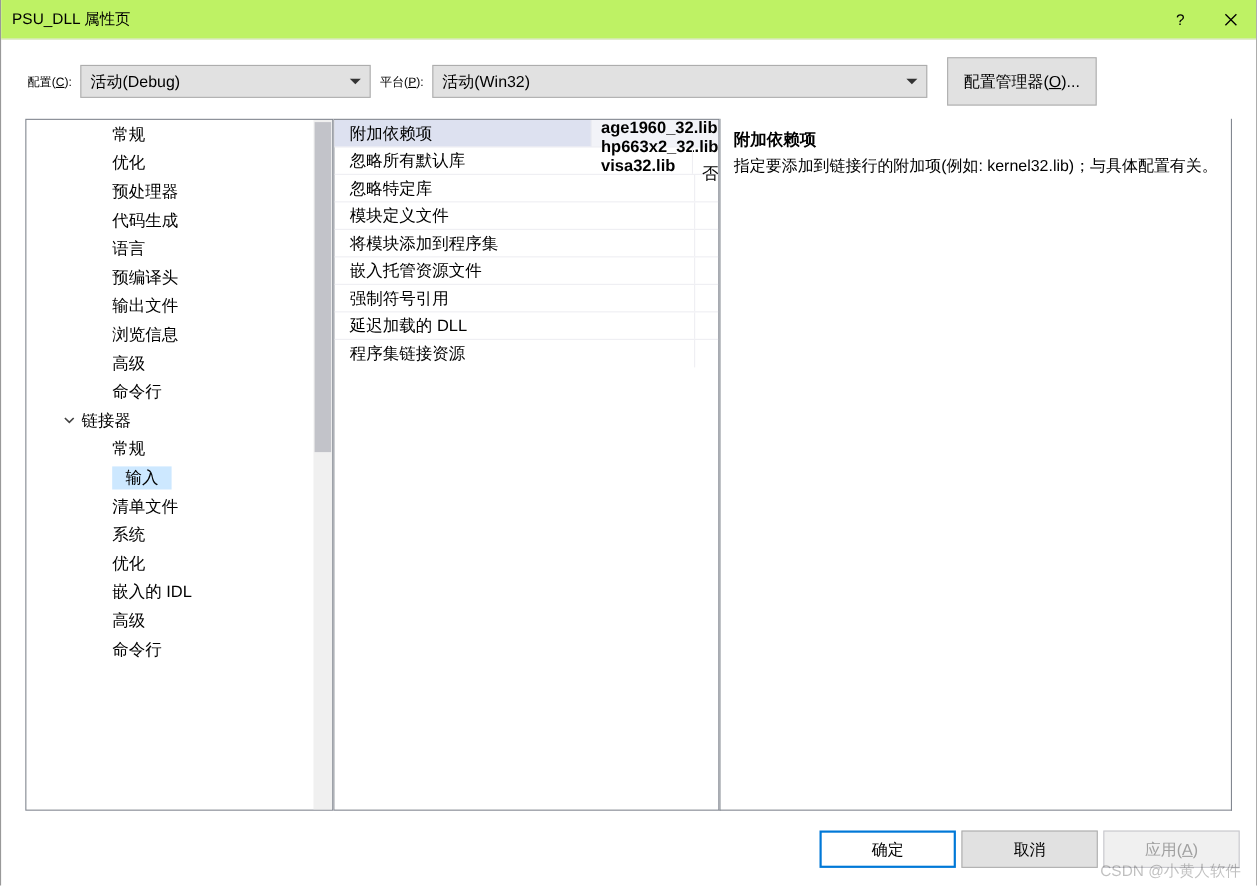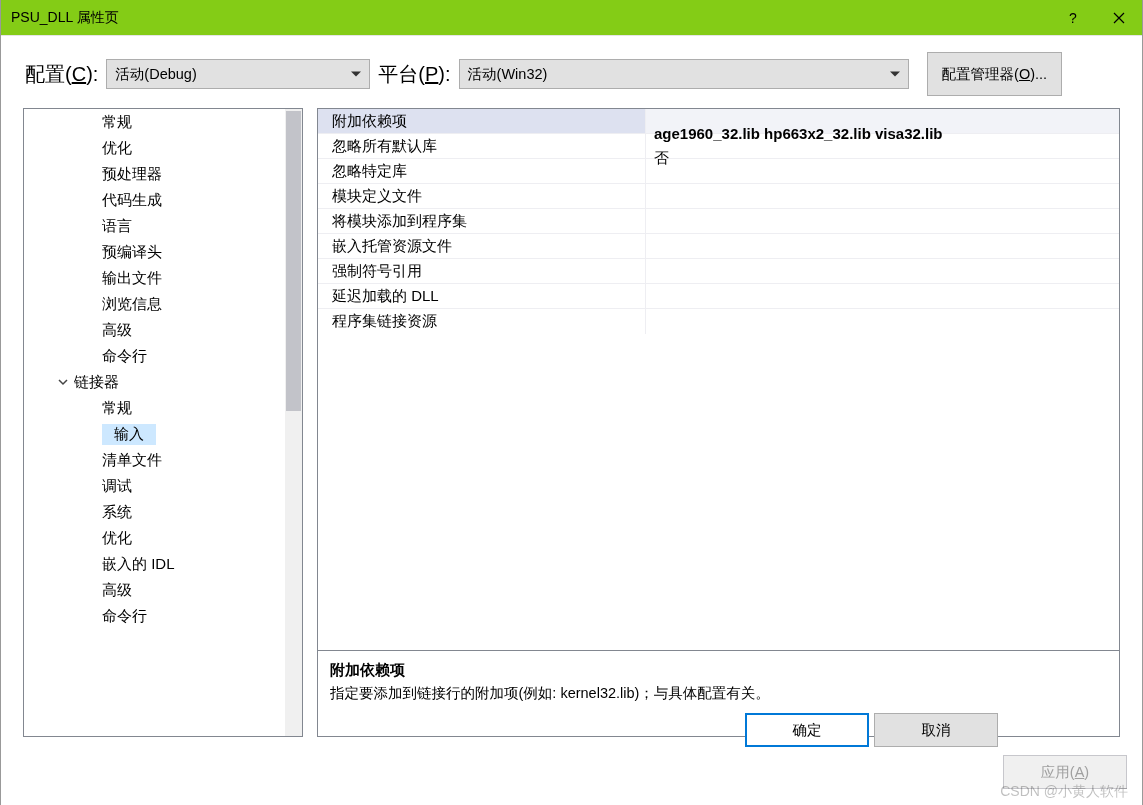--- a/index.html
+++ b/index.html
@@ -15,39 +15,39 @@
     position: relative;
     border-left: 1px solid #999;
     border-right: 1px solid #999;
   }
   
   .titlebar {
     height: 36px;
     display: flex;
     align-items: center;
     padding: 0 0 0 10px;
-    background: #84cc16;
+    background: #bef264;
     border-bottom: 1px solid #e5e5e5;
   }
   .titlebar .title { flex: 1; font-size: 14px; color: #000; }
   .titlebar .ctrl {
     width: 46px; height: 36px;
     display: flex; align-items: center; justify-content: center;
     font-size: 14px; color: #000;
   }
   .titlebar .help-icon { font-family: Arial, sans-serif; }
   .titlebar .close-x svg { width: 12px; height: 12px; }
   
   .configbar {
     display: flex;
     align-items: center;
     padding: 16px 20px 14px 24px;
     gap: 8px;
   }
-  .configbar .lbl { white-space: nowrap; font-size: 20px; }
+  .configbar .lbl { white-space: nowrap; font-size: 11px; }
   .combo {
     position: relative;
     border: 1px solid #adadad;
     background: #e1e1e1;
     height: 30px;
     display: flex; align-items: center;
     padding: 0 28px 0 8px;
     font-size: 14.5px;
   }
   .combo.config { width: 264px; }
@@ -67,21 +67,21 @@
     height: 44px;
     padding: 0 14px;
     display: inline-flex; align-items: center; justify-content: center;
     font-size: 14.5px;
     white-space: nowrap;
   }
   
   .mainarea {
     position: absolute;
     left: 22px; right: 22px; top: 108px; bottom: 68px;
-    display: flex; gap: 14px;
+    display: flex; 
   }
   .treepane {
     width: 280px;
     border: 1px solid #828790;
     background: #fff;
     position: relative;
     overflow: hidden;
   }
   .tree-scroll {
     position: absolute; left:0; top:0; right:17px; bottom:0;
@@ -104,21 +104,21 @@
   }
   .tree-node.level1 { padding-left: 50px; }
   .tree-node.level1 .expander {
     width: 14px; height: 14px; margin-left: -18px; margin-right: 4px;
     display: inline-flex; align-items: center; justify-content: center;
   }
   .tree-node.level1 .expander svg { width: 10px; height: 10px; }
   .tree-node.selected .label-span { background: #cde8ff; padding: 1px 12px; }
   .rightpane {
     flex: 1;
-    display: flex; flex-direction: column;
+    display: flex; flex-direction: row;
   }
   .propgrid {
     flex: 1;
     border: 1px solid #828790;
     background: #fff;
     overflow: hidden;
   }
   .prop-row {
     display: flex;
     height: 25px;
@@ -152,21 +152,21 @@
   .desc-text { font-size: 14.5px; color: #000; }
   
   .footer {
     position: absolute;
     left: 0; right: 0; bottom: 0;
     padding: 12px 15px 16px 0;
     display: flex; justify-content: flex-end; gap: 5px;
   }
   .footer .btn { width: 124px; height: 34px; }
   .footer .btn.primary { border: 2px solid #0078d7; background: #fff; }
-  .footer .btn.disabled { color: #a0a0a0; border-color: #c7c7cc; background: #f0f0f0; margin-top: 42px;}
+  .footer .btn.disabled { color: #a0a0a0; border-color: #c7c7cc; background: #f0f0f0;}
   .watermark {
     position: absolute; right: 14px; bottom: 4px;
     font-size: 14px; color: rgba(0,0,0,0.25);
     pointer-events: none;
   }
   .underline-accel { text-decoration: underline; }
 </style>
 </head>
 <body>
 
@@ -239,23 +239,20 @@
         <div class="tree-node">
           <span class="label-span">常规</span>
         </div>
         <div class="tree-node selected">
           <span class="label-span">输入</span>
         </div>
         <div class="tree-node">
           <span class="label-span">清单文件</span>
         </div>
         <div class="tree-node">
-          <span class="label-span">调试</span>
-        </div>
-        <div class="tree-node">
           <span class="label-span">系统</span>
         </div>
         <div class="tree-node">
           <span class="label-span">优化</span>
         </div>
         <div class="tree-node">
           <span class="label-span">嵌入的 IDL</span>
         </div>
         <div class="tree-node">
           <span class="label-span">高级</span>

